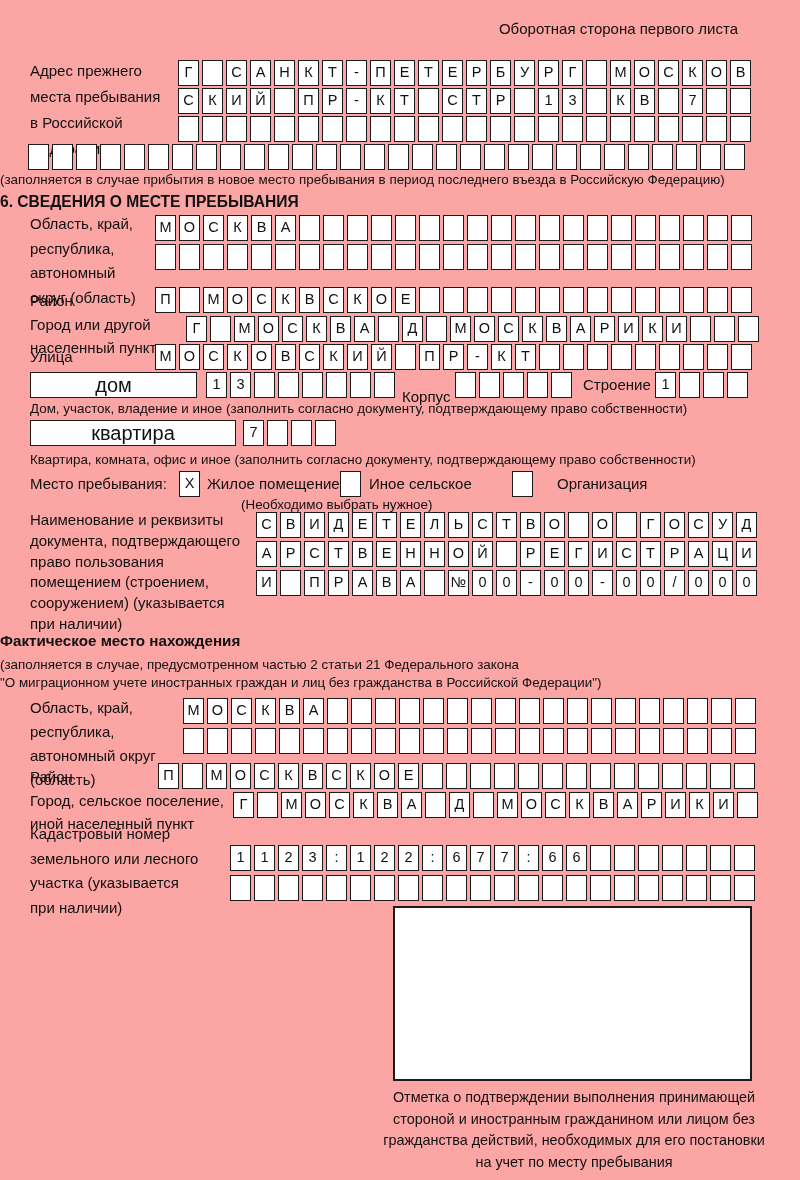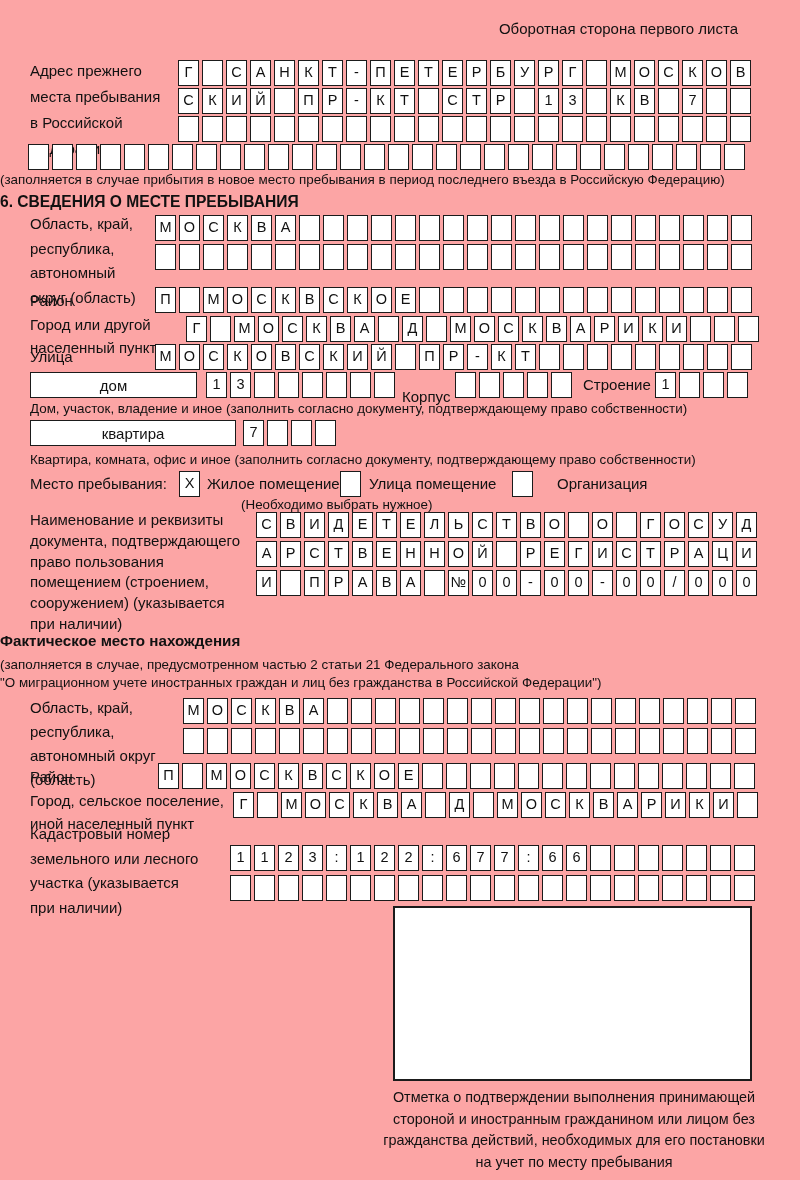--- a/index.html
+++ b/index.html
@@ -13,21 +13,21 @@
   .ttl{font-weight:bold;font-size:15.6px;}
   .center{width:800px;}
   .cellrow{display:flex;}
   .cell{
     box-sizing:border-box;width:21px;height:26px;margin-right:3px;
     border:1.6px solid #1b1b1b;text-align:center;line-height:23px;
     font-size:14.5px;flex:none;background:#fff;
   }
   .wbox{
     box-sizing:border-box;height:26px;border:1.6px solid #1b1b1b;
-    display:flex;align-items:center;justify-content:center;font-size:15px;background:#fff;
+    display:flex;align-items:center;justify-content:center;font-size:20px;background:#fff;
   }
   .stampbox{box-sizing:border-box;border:2px solid #1b1b1b;background:#fff;}
 </style>
 </head>
 <body>
 
 <div id="page">
 
   <div class="abs lbl" style="top:18px;right:62px;">Оборотная сторона первого листа</div>
 
@@ -337,21 +337,21 @@
   <div class="abs cap" style="left:30px;top:452px;">Квартира, комната, офис и иное (заполнить согласно документу, подтверждающему право собственности)</div>
 
   <div class="abs lbl" style="left:30px;top:473px;">Место пребывания:</div>
   <div class="abs cellrow" style="left:179px;top:471px;">
       <span class="cell">X</span>
     </div>
   <div class="abs lbl" style="left:207px;top:473px;">Жилое помещение</div>
   <div class="abs cellrow" style="left:340px;top:471px;">
       <span class="cell"></span>
     </div>
-  <div class="abs lbl" style="left:369px;top:473px;">Улица помещение</div>
+  <div class="abs lbl" style="left:369px;top:473px;">Иное сельское</div>
   <div class="abs cellrow" style="left:512px;top:471px;">
       <span class="cell"></span>
     </div>
   <div class="abs lbl" style="left:557px;top:473px;">Организация</div>
   <div class="abs cap" style="left:241px;top:497px;">(Необходимо выбрать нужное)</div>
 
   <div class="abs lbl" style="left:30px;top:510px;line-height:20.8px;width:226px;">Наименование и реквизиты
 документа, подтверждающего
 право пользования
 помещением (строением,

